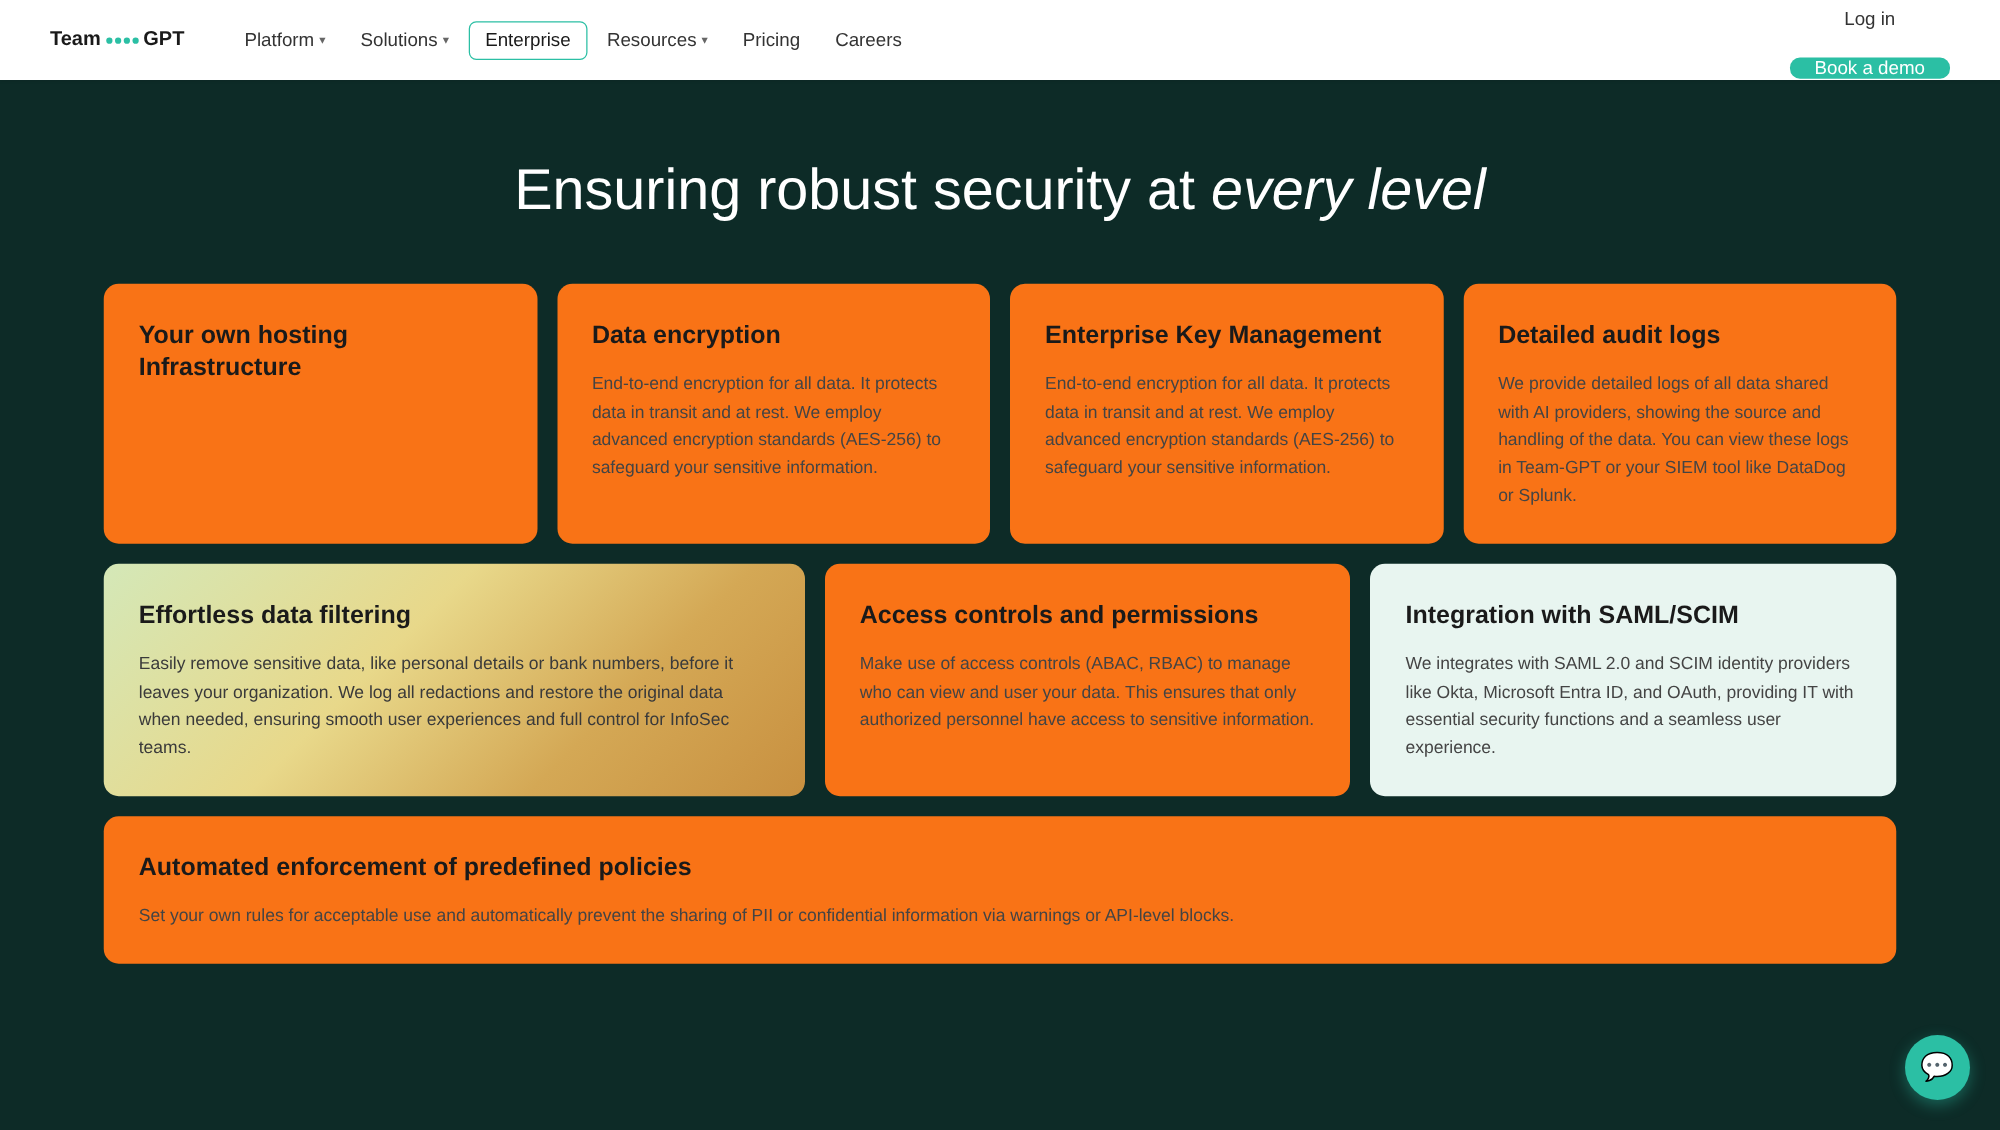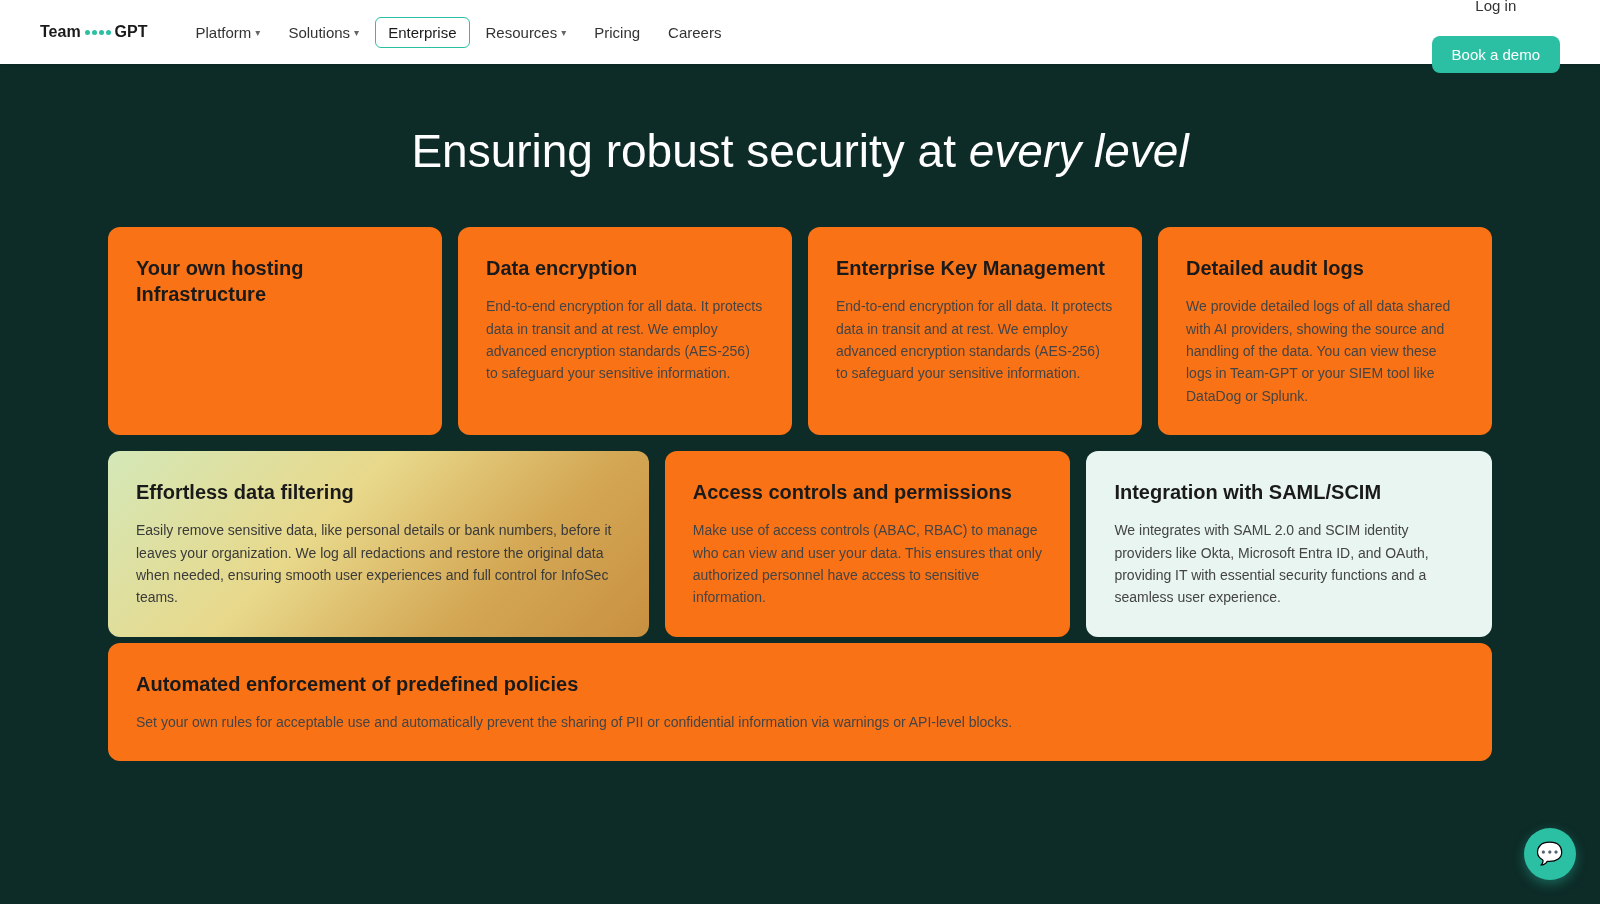--- a/index.html
+++ b/index.html
@@ -75,30 +75,30 @@
       font-size: 15px;
       color: #333;
       cursor: pointer;
       padding: 6px 12px;
       border-radius: 6px;
     }
     .demo-btn {
       background: #2bbfa4;
       color: #fff;
       border: none;
-      padding: 10px 20px;
+      padding: 0 20px;
       border-radius: 8px;
       font-size: 15px;
       font-weight: 500;
       cursor: pointer;
     }
 
     
     .main-content {
-      padding: 60px 108px 80px;
+      padding: 60px 83px 80px;
     }
     .section-title {
       text-align: center;
       font-size: 46px;
       font-weight: 500;
       color: #fff;
       margin-bottom: 48px;
       line-height: 1.2;
     }
     .section-title em {
@@ -110,21 +110,21 @@
     .cards-row-1 {
       display: grid;
       grid-template-columns: 1fr 1fr 1fr 1fr;
       gap: 16px;
       margin-bottom: 16px;
     }
     .cards-row-2 {
       display: grid;
       grid-template-columns: 2fr 1.5fr 1.5fr;
       gap: 16px;
-      margin-bottom: 6px;
+      margin-bottom: 16px;
     }
     .cards-row-3 {
       display: grid;
       grid-template-columns: 1fr;
       gap: 16px;
     }
 
     .card {
       background: #f97316;
       border-radius: 12px;

